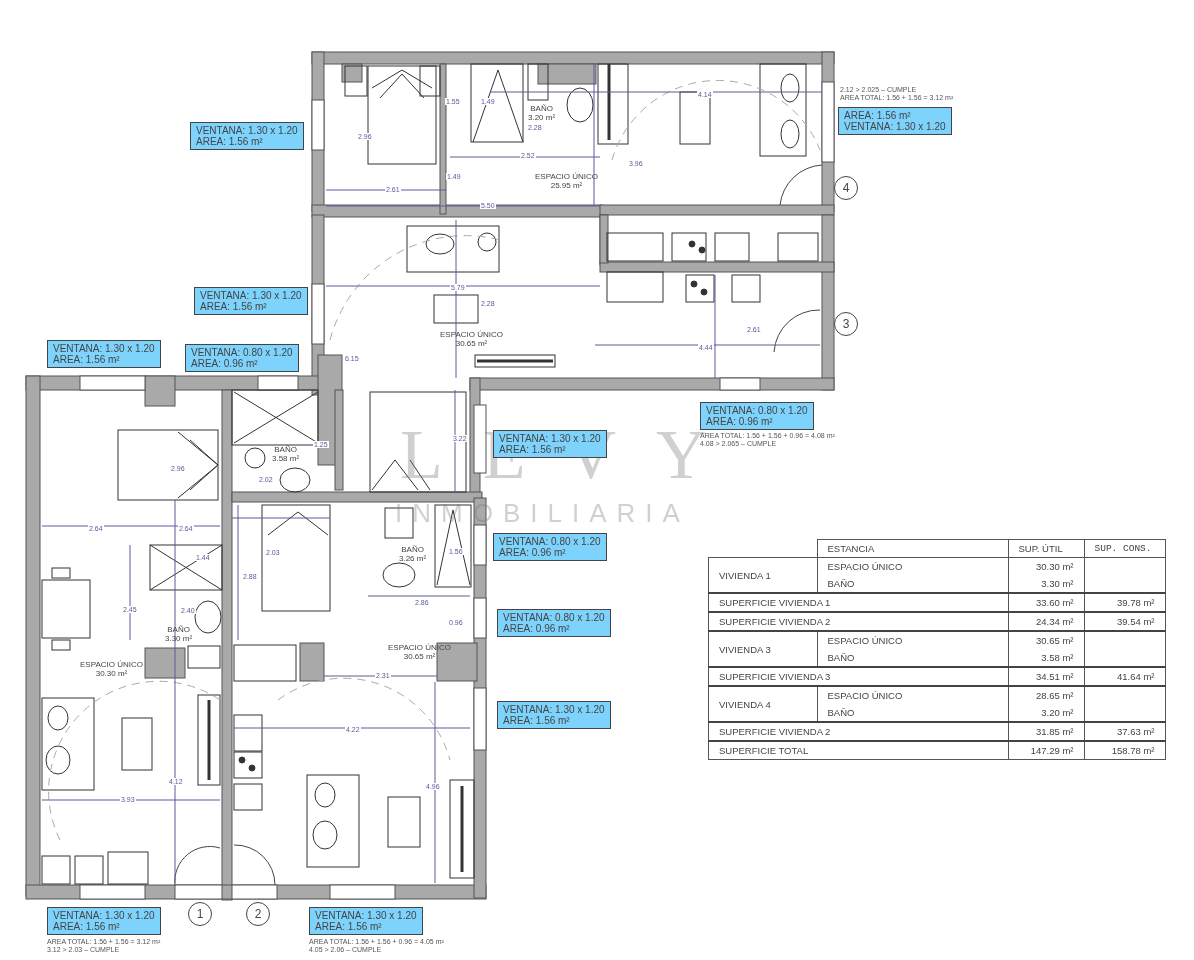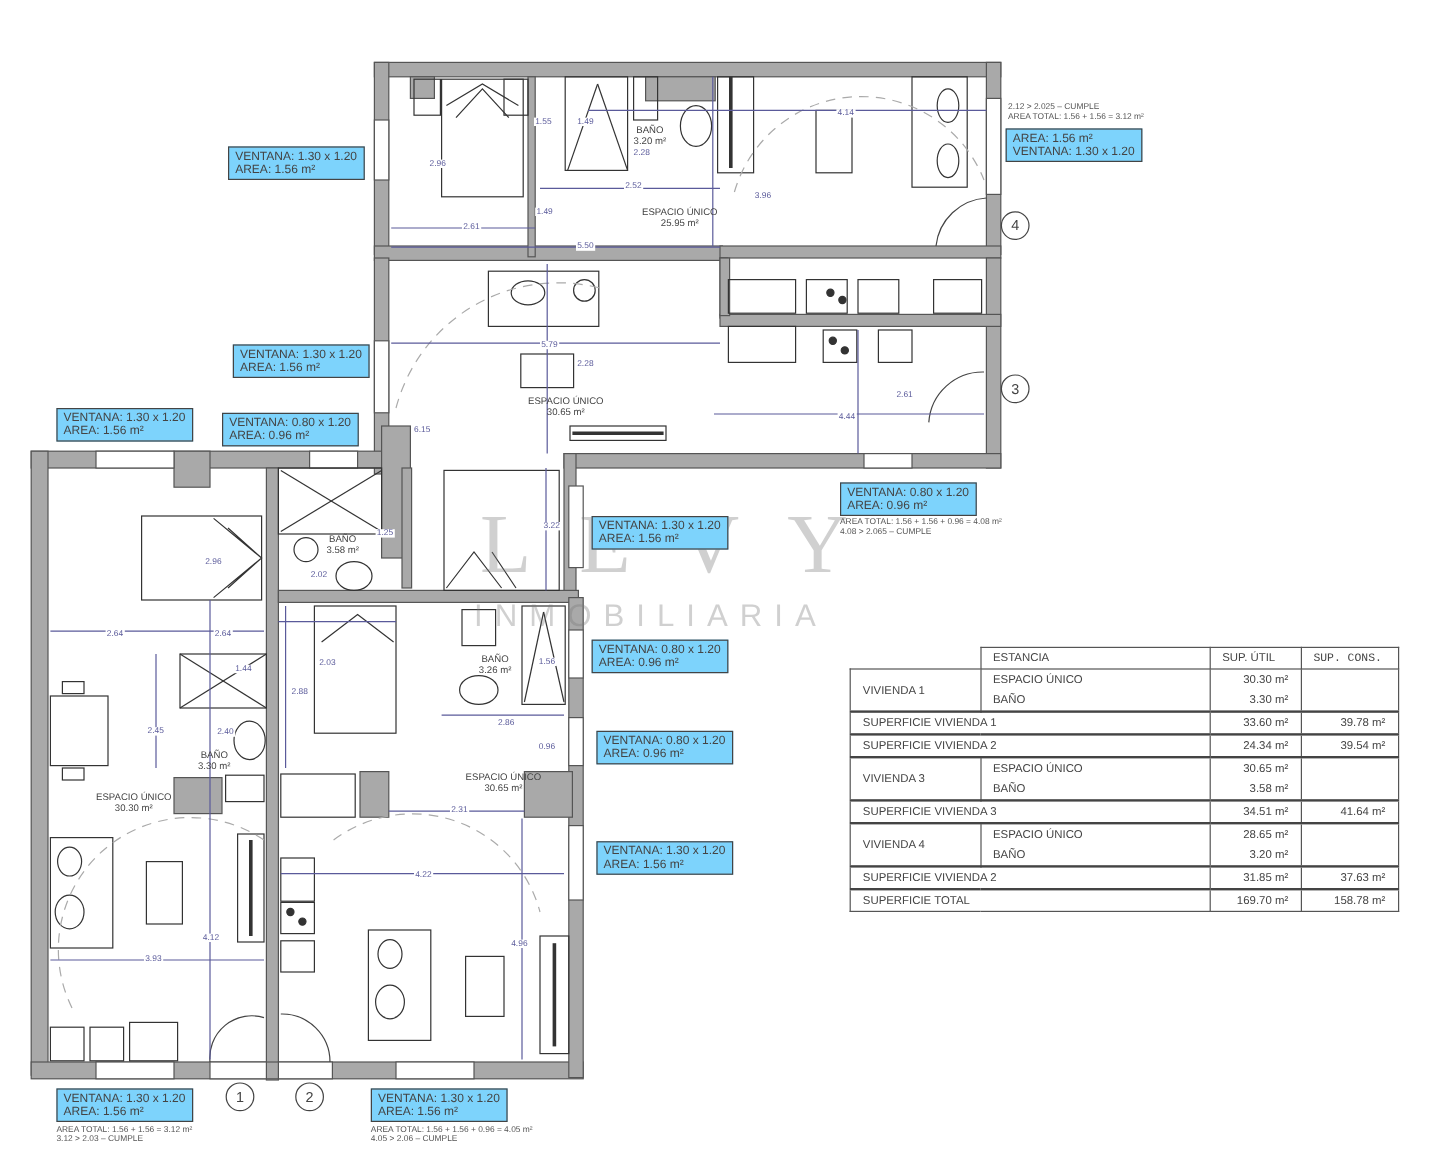--- a/index.html
+++ b/index.html
@@ -301,17 +301,17 @@
       <td class="num two"><span>28.65 m²</span><br><span>3.20 m²</span></td>
       <td></td>
     </tr>
     <tr class="total">
       <td colspan="2" style="border-top:2.5px solid #444;">SUPERFICIE VIVIENDA 2</td>
       <td class="num" style="border-top:2.5px solid #444;">31.85 m²</td>
       <td class="num" style="border-top:2.5px solid #444;">37.63 m²</td>
     </tr>
       <tr>
     <td colspan="2">SUPERFICIE TOTAL</td>
-    <td class="num">169.70 m²</td>
+    <td class="num">147.29 m²</td>
     <td class="num">158.78 m²</td>
   </tr>
     </tbody>
 </table>
 
 </body></html>

